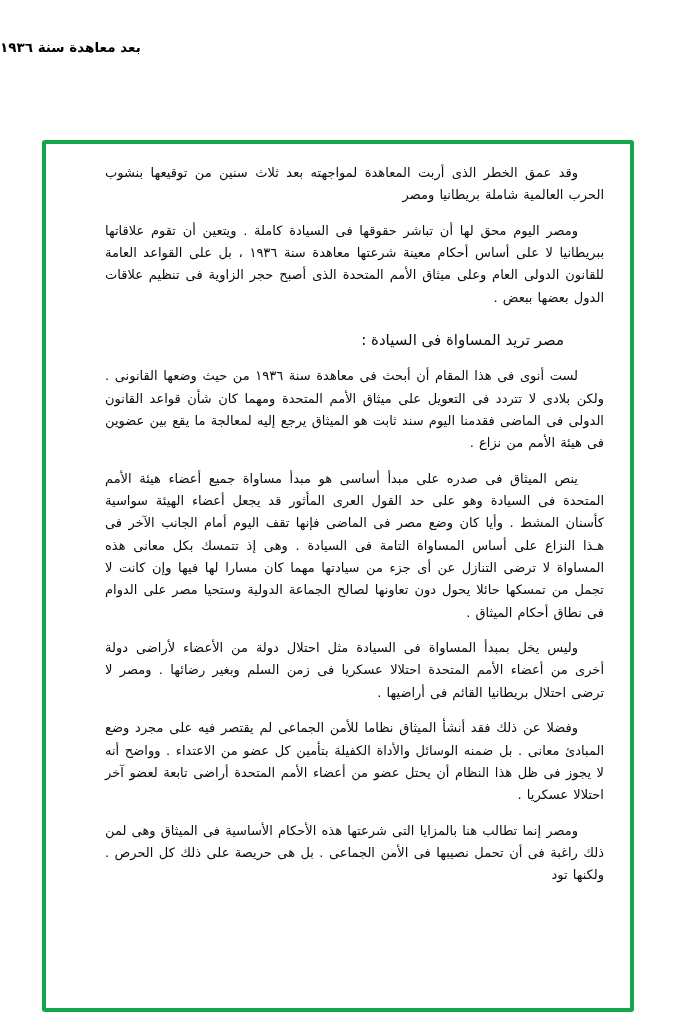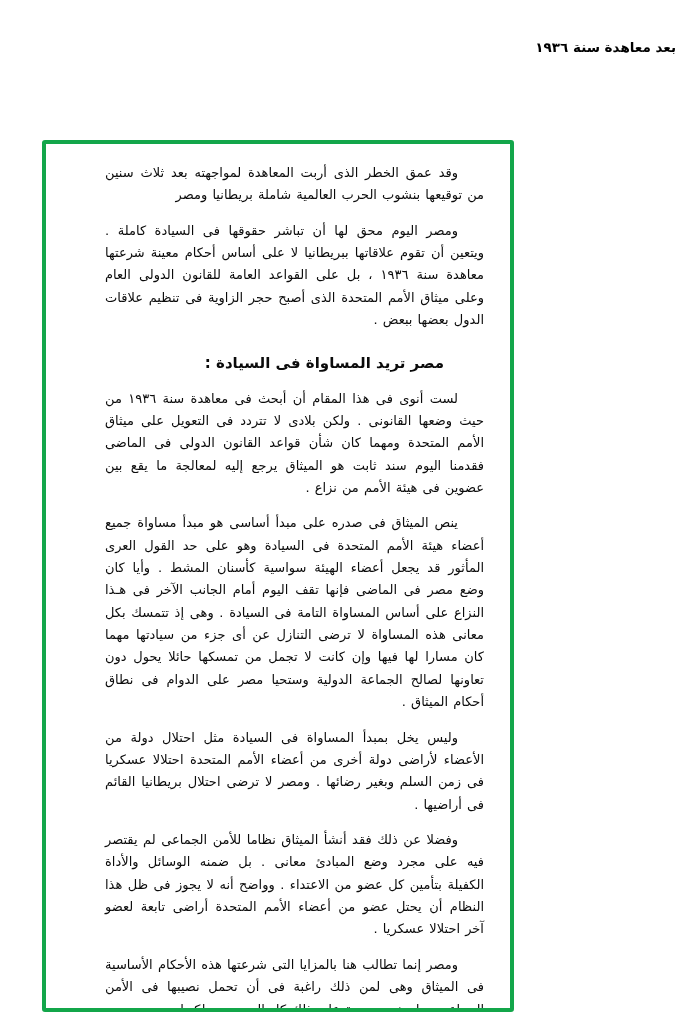--- a/index.html
+++ b/index.html
@@ -19,21 +19,21 @@
   .page {
     width: 676px;
     height: 1018px;
     position: relative;
     box-sizing: border-box;
     padding: 0;
   }
 
   
   .doc-header {
-    text-align: right;
+    text-align: left;
     padding-top: 38px;
   }
   .doc-header .hdr-line {
     display: block;
     font-weight: bold;
     color: #000;
     line-height: 1.45;
     letter-spacing: 0.2px;
   }
   .hdr-title {
@@ -47,21 +47,21 @@
   .hdr-source {
     font-size: 10.5px;
     font-weight: bold;
   }
 
   
   .frame {
     position: absolute;
     top: 140px;
     left: 42px;
-    width: 472px;
+    width: 592px;
     height: 872px;
     border: 4px solid #13a64a;
     border-radius: 3px;
     box-sizing: border-box;
     background: #ffffff;
     overflow: hidden;
     padding-left: 33px;
   }
   .frame-inner {
     padding: 16px 26px 10px 26px;
@@ -77,21 +77,21 @@
     color: #0b0b0b;
     word-spacing: 1px;
   }
   .para.first {
     margin-top: 2px;
   }
 
   
   .section-head {
     font-size: 15px;
-    font-weight: bold;
+    font-weight: normal;
     margin: 22px 0 16px 0;
     text-align: right;
     padding-right: 40px;
     color: #0b0b0b;
   }
 
   .indent {
     text-indent: 26px;
   }
 </style>

